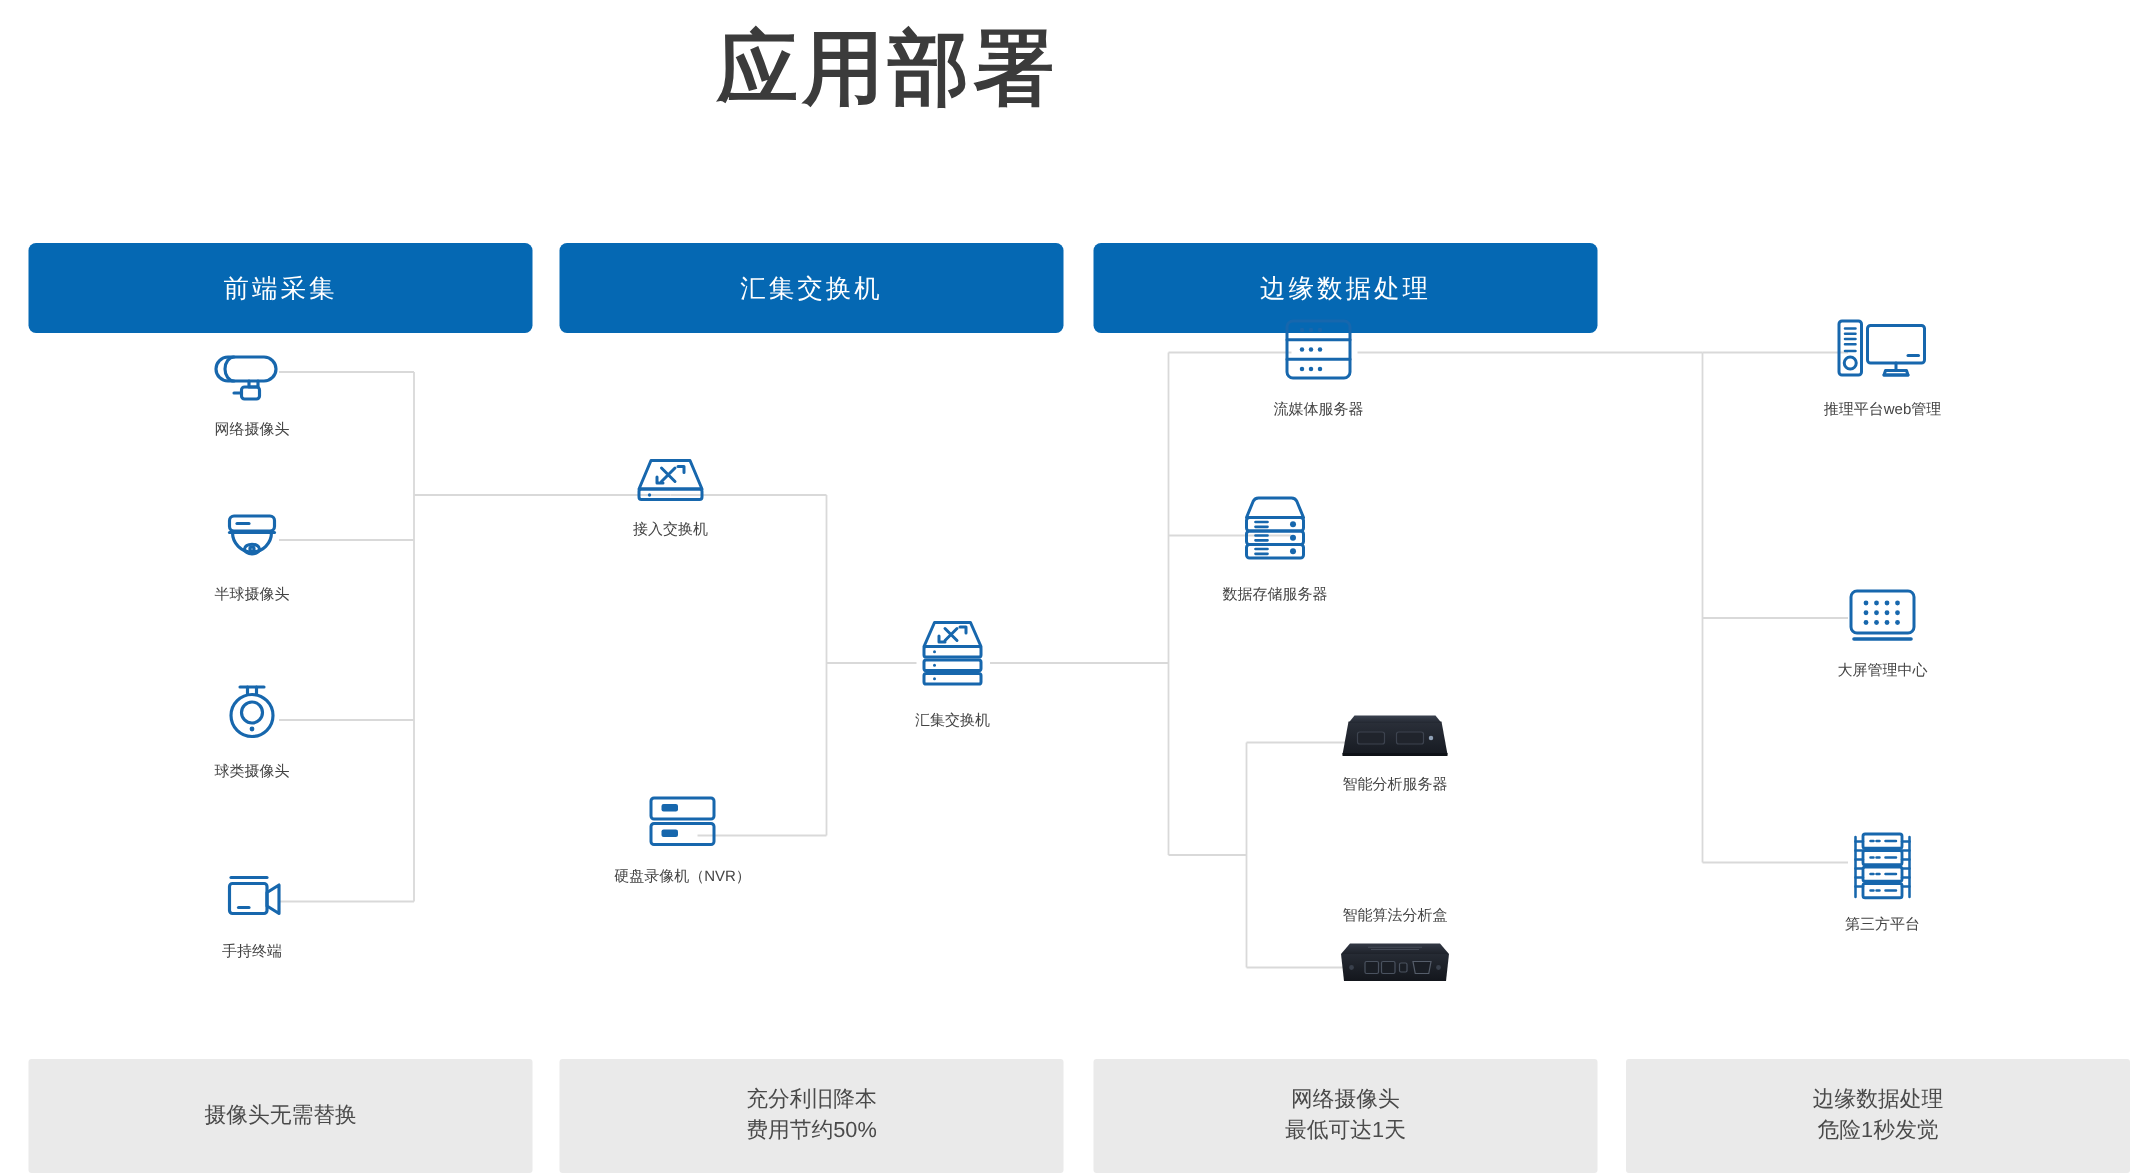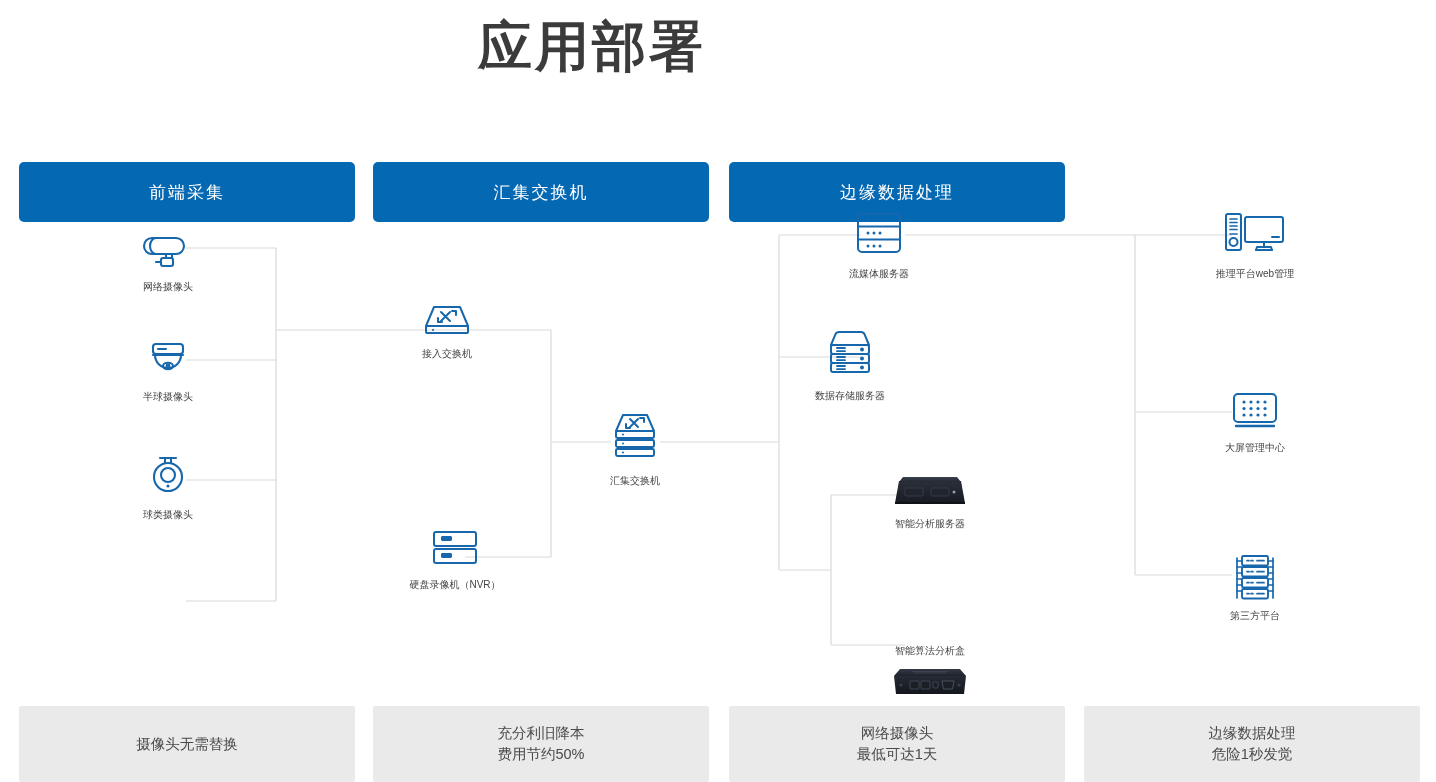--- a/index.html
+++ b/index.html
@@ -143,20 +143,31 @@
         <path d="M23 6 v5"></path>
           <path d="M29 6 v5"></path>
         <circle cx="26" cy="25" r="14"></circle>
         <circle cx="26" cy="23" r="7"></circle>
         <circle cx="26" cy="34" r="1.6" fill="#1767ad" stroke="none"></circle>
       </svg>
     </span>
     <span class="lbl">球类摄像头</span>
   </div>
 
+  <div class="node" style="left:118px;top:580px;width:100px;">
+    <span class="ico">
+      <svg width="52" height="38" viewBox="0 0 52 38" fill="none" stroke="#1767ad" stroke-width="2.1" stroke-linecap="round" stroke-linejoin="round">
+        <path d="M12 5 h24"></path>
+        <rect x="11" y="9" width="25" height="20" rx="2"></rect>
+        <path d="M36 15 l8 -5 v19 l-8 -5 z"></path>
+        <path d="M17 25 h7"></path>
+      </svg>
+    </span>
+    <span class="lbl">手持终端</span>
+  </div>
 
   <div class="node" style="left:390px;top:301px;width:114px;">
     <span class="ico">
       <svg width="58" height="36" viewBox="0 0 58 36" fill="none" stroke="#1767ad" stroke-width="2" stroke-linecap="round" stroke-linejoin="round">
         <path d="M16 6 h26 l8 19 h-42 z"></path>
         <rect x="8" y="25" width="42" height="7" rx="1.6"></rect>
         <path d="M23 11 l9 9 M32 11 l-9 9"></path>
         <path d="M34 10 h4 v4"></path>
           <path d="M24 21 h-4 v-4"></path>
         <circle cx="15" cy="29" r="1.1" fill="#1767ad" stroke="none"></circle>
@@ -255,21 +266,21 @@
         <path d="M10 4 L64 4 L68 9 L6 9 Z" fill="url(#srvTop)"></path>
         <rect x="12" y="15" width="18" height="8" rx="1.5" fill="#20242c" stroke="#3d434f" stroke-width="0.8"></rect>
         <rect x="38" y="15" width="18" height="8" rx="1.5" fill="#20242c" stroke="#3d434f" stroke-width="0.8"></rect>
         <circle cx="61" cy="19" r="1.5" fill="#8fa0b5"></circle>
         <rect x="2" y="29" width="70" height="2" fill="#0f1217"></rect>
       </svg>
     </span>
     <span class="lbl">智能分析服务器</span>
   </div>
 
-  <div class="node below" style="left:865px;top:600px;width:130px;margin-top:40px;">
+  <div class="node below" style="left:865px;top:600px;width:130px;">
     <span class="lbl">智能算法分析盒</span>
     <span class="ico photo">
       <svg width="80" height="32" viewBox="0 0 80 32">
         <defs>
           <linearGradient id="boxTop" x1="0" y1="0" x2="0" y2="1">
             <stop offset="0" stop-color="#333945"></stop>
               <stop offset="1" stop-color="#1e222a"></stop>
           </linearGradient>
           <linearGradient id="boxFace" x1="0" y1="0" x2="0" y2="1">
             <stop offset="0" stop-color="#262b34"></stop>

